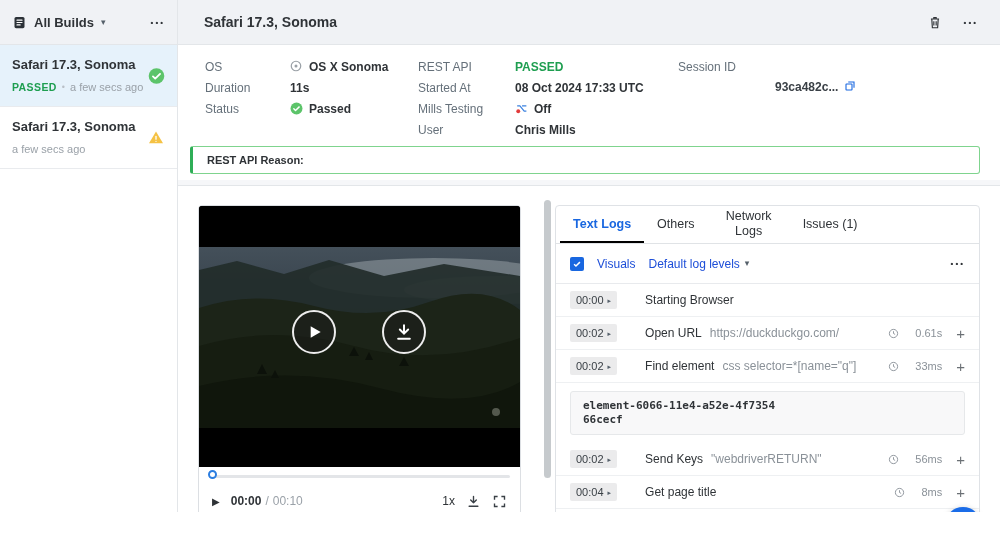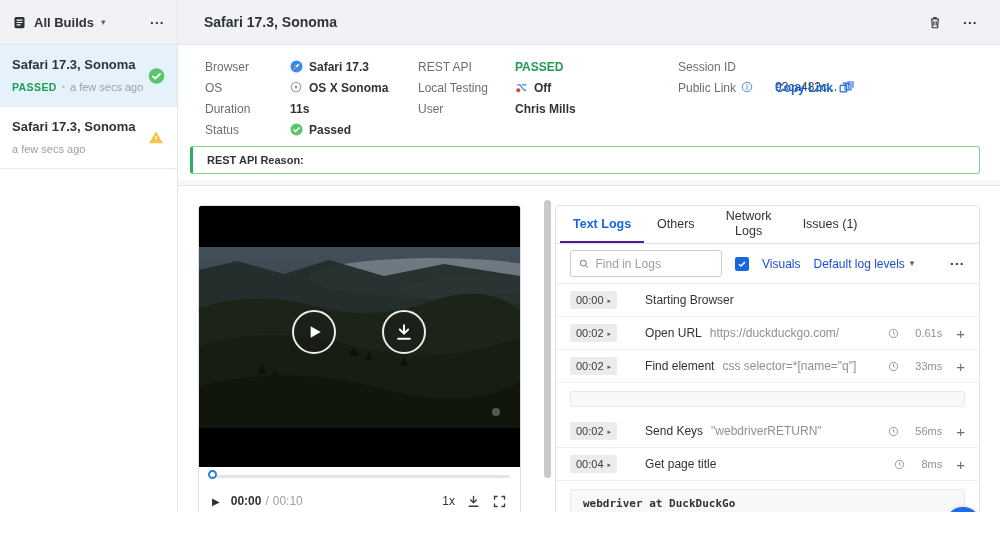--- a/index.html
+++ b/index.html
@@ -32,21 +32,21 @@
   .meta-col { position:absolute; font-size:12px; }
   .meta-col.c1 { left:27px;  top:56px; }
   .meta-col.c2 { left:240px; top:56px; }
   .meta-col.c3 { left:500px; top:56px; }
   .meta-row { height:21px; display:flex; align-items:center; }
   .meta-label { color:#65707a; }
   .c1 .meta-label { width:85px; }
   .c2 .meta-label { width:97px; display:flex; align-items:center; gap:5px; }
   .c3 .meta-label { width:97px; display:flex; align-items:center; gap:5px; }
   .meta-value { color:#2f3337; font-weight:700; display:flex; align-items:center; gap:6px; }
-  .meta-value.plain { font-weight:400; color:#3a4046;margin-top:40px; }
+  .meta-value.plain { font-weight:700; color:#3a4046;margin-top:40px; }
   .green-text { color:#1e9e50; }
   .blue-link { color:#1967e0; font-weight:700; cursor:pointer; display:flex; align-items:center; gap:5px; }
   .mini-icon { width:13px; height:13px; flex:0 0 auto; }
 
   
   .banner { position:absolute; left:12px; top:146px; width:790px; height:28px; background:#fff; border:1px solid #7fd48e; border-left:3px solid #2fae57; border-radius:3px; display:flex; align-items:center; padding:0 14px; font-size:11px; }
   .banner-label { font-weight:700; color:#2f3337; margin-right:8px; }
   .banner-text { color:#55606a; }
   .strip { position:absolute; left:0; top:180px; width:822px; height:6px; background:#f6f7f9; border-bottom:1px solid #e3e6e9; }
 
@@ -67,21 +67,21 @@
   .speed { font-size:12px; color:#2f3337; cursor:pointer; }
   .ctl-icon { width:15px; height:15px; cursor:pointer; }
 
   
   .scroll-thumb { position:absolute; left:366px; top:200px; width:7px; height:278px; background:#c6cacd; border-radius:4px; cursor:pointer; }
 
   
   .logs-card { position:absolute; left:377px; top:205px; width:425px; height:346px; border:1px solid #dfe2e6; border-radius:4px; background:#fff; overflow:hidden; }
   .tabs { height:38px; border-bottom:1px solid #e0e3e6; display:flex; align-items:stretch; padding:0 4px; }
   .tab { display:flex; align-items:center; justify-content:center; padding:0 13px; font-size:12.5px; color:#2f3337; cursor:pointer; border-bottom:2px solid transparent; }
-  .tab.active { color:#1967e0; font-weight:700; border-bottom:2px solid #4c1d95; }
+  .tab.active { color:#1967e0; font-weight:700; border-bottom:2px solid #000000; }
   .tab.wrap { width:82px; text-align:center; line-height:1.15; white-space:normal; }
   .toolbar { height:40px; border-bottom:1px solid #e8eaed; display:flex; align-items:center; padding:0 14px; gap:13px; }
   .search-box { width:152px; height:27px; border:1px solid #c9ced4; border-radius:3px; display:flex; align-items:center; padding:0 8px; gap:6px; background:#fff; }
   .search-box input { border:none; outline:none; width:100%; font-size:12px; color:#2f3337; font-family:"Liberation Sans", sans-serif; }
   .search-box input::placeholder { color:#9aa1a8; }
   .checkbox { width:14px; height:14px; background:#1967e0; border-radius:2px; display:flex; align-items:center; justify-content:center; cursor:pointer; flex:0 0 auto; }
   .checkbox svg { width:10px; height:10px; }
   .tb-label { font-size:12px; color:#1d4ed8; }
   .dd { display:flex; align-items:center; gap:5px; cursor:pointer; }
   .log-row { height:33px; display:flex; align-items:center; padding:0 14px; border-bottom:1px solid #eef0f2; font-size:12px; }
@@ -154,33 +154,20 @@
       <button class="icon-btn">
         <svg width="14" height="15" viewBox="0 0 24 24" fill="none" stroke="#2f3337" stroke-width="2">
             <path d="M5 6h14M10 6V3.5h4V6M6.5 6l1 15h9l1-15M10 10v7M14 10v7"></path>
           </svg>
       </button>
       <span class="dots">•••</span>
     </div>
 
     <div class="meta-col c1">
       <div class="meta-row">
-        <span class="meta-label">Browser</span>
-        <span class="meta-value">
-          <span class="mini-icon">
-            <svg viewBox="0 0 24 24" width="13" height="13">
-                <circle cx="12" cy="12" r="11" fill="#2f8ef0"></circle>
-                <path d="M6 18 L10.3 10.3 L18 6 L13.7 13.7 Z" fill="#fff"></path>
-                <path d="M6 18 L13.7 13.7 L10.3 10.3 Z" fill="#e8604a"></path>
-              </svg>
-          </span>
-          <span>Safari 17.3</span>
-        </span>
-      </div>
-      <div class="meta-row">
         <span class="meta-label">OS</span>
         <span class="meta-value">
           <span class="mini-icon">
             <svg viewBox="0 0 24 24" width="12" height="12" fill="none" stroke="#9aa0a6" stroke-width="2.4">
                 <circle cx="12" cy="12" r="9.5"></circle>
                 <circle cx="12" cy="12" r="3" fill="#9aa0a6" stroke="none"></circle>
               </svg>
           </span>
           <span>OS X Sonoma</span>
         </span>
@@ -202,21 +189,25 @@
         </span>
       </div>
     </div>
 
     <div class="meta-col c2">
       <div class="meta-row">
         <span class="meta-label">REST API</span>
         <span class="meta-value green-text">PASSED</span>
       </div>
       <div class="meta-row">
-        <span class="meta-label">Local Testing</span>
+        <span class="meta-label">Started At</span>
+        <span class="meta-value">08 Oct 2024 17:33 UTC</span>
+      </div>
+      <div class="meta-row">
+        <span class="meta-label">Mills Testing</span>
         <span class="meta-value">
           <span class="mini-icon">
             <svg viewBox="0 0 24 24" width="13" height="13" fill="none">
                 <path d="M4 7h5l8 10h4" stroke="#3b82e0" stroke-width="2.2"></path>
                 <path d="M13 7h8M4 17h3" stroke="#3b82e0" stroke-width="2.2"></path>
                 <circle cx="6" cy="17" r="3.6" fill="#e23b3b"></circle>
               </svg>
           </span>
           <span>Off</span>
         </span>
@@ -227,40 +218,20 @@
       </div>
     </div>
 
     <div class="meta-col c3">
       <div class="meta-row">
         <span class="meta-label">Session ID</span>
         <span class="meta-value plain">
           <span>93ca482c...</span>
           <span class="mini-icon">
             <svg viewBox="0 0 24 24" width="12" height="12" fill="none" stroke="#1967e0" stroke-width="2.2">
-                <rect x="4" y="8" width="12" height="12" rx="1"></rect>
-                <path d="M8.5 4H20v11.5"></path>
-              </svg>
-          </span>
-        </span>
-      </div>
-      <div class="meta-row">
-        <span class="meta-label">
-          <span>Public Link</span>
-          <span class="mini-icon">
-            <svg viewBox="0 0 24 24" width="12" height="12" fill="none" stroke="#4a90e2" stroke-width="2">
-                <circle cx="12" cy="12" r="9.5"></circle>
-                <path d="M12 10.5V17M12 7v1.2" stroke-linecap="round"></path>
-              </svg>
-          </span>
-        </span>
-        <span class="blue-link">
-          <span>Copy Link</span>
-          <span class="mini-icon">
-            <svg viewBox="0 0 24 24" width="13" height="13" fill="none" stroke="#1967e0" stroke-width="2.2">
                 <rect x="4" y="8" width="12" height="12" rx="1"></rect>
                 <path d="M8.5 4H20v11.5"></path>
               </svg>
           </span>
         </span>
       </div>
     </div>
 
     <div class="banner">
       <span class="banner-label">REST API Reason:</span>
@@ -330,27 +301,20 @@
 
     <div class="logs-card">
       <div class="tabs">
         <div class="tab active">Text Logs</div>
         <div class="tab">Others</div>
         <div class="tab wrap">Network Logs</div>
         <div class="tab">Issues (1)</div>
       </div>
 
       <div class="toolbar">
-        <div class="search-box">
-          <svg width="12" height="12" viewBox="0 0 24 24" fill="none" stroke="#8a9198" stroke-width="2.4">
-              <circle cx="10" cy="10" r="6.5"></circle>
-              <path d="M15 15l5.5 5.5"></path>
-            </svg>
-          <input type="text" placeholder="Find in Logs" style="">
-        </div>
         <div class="checkbox">
           <svg viewBox="0 0 24 24" fill="none" stroke="#fff" stroke-width="3.5">
               <path d="M5 12.5l4.5 4.5L19 7.5"></path>
             </svg>
         </div>
         <span class="tb-label">Visuals</span>
         <span class="dd">
           <span class="tb-label">Default log levels</span>
           <span class="caret">▾</span>
         </span>
@@ -396,20 +360,21 @@
           <svg viewBox="0 0 24 24" fill="none" stroke="#8a9198" stroke-width="2">
               <circle cx="12" cy="12" r="9"></circle>
               <path d="M12 7v5l3.5 2"></path>
             </svg>
           <span>33ms</span>
         </span>
         <span class="plus">+</span>
       </div>
 
       <div class="code-block code-grid">
+        <span>element-6066-11e4-a52e-4f735466cecf</span>
       </div>
 
       <div class="log-row">
         <span class="chip">
           <span>00:02</span>
           <span class="chip-caret">▸</span>
         </span>
         <span class="action">Send Keys</span>
         <span class="detail">"webdriverRETURN"</span>
         <span class="spacer"></span>

